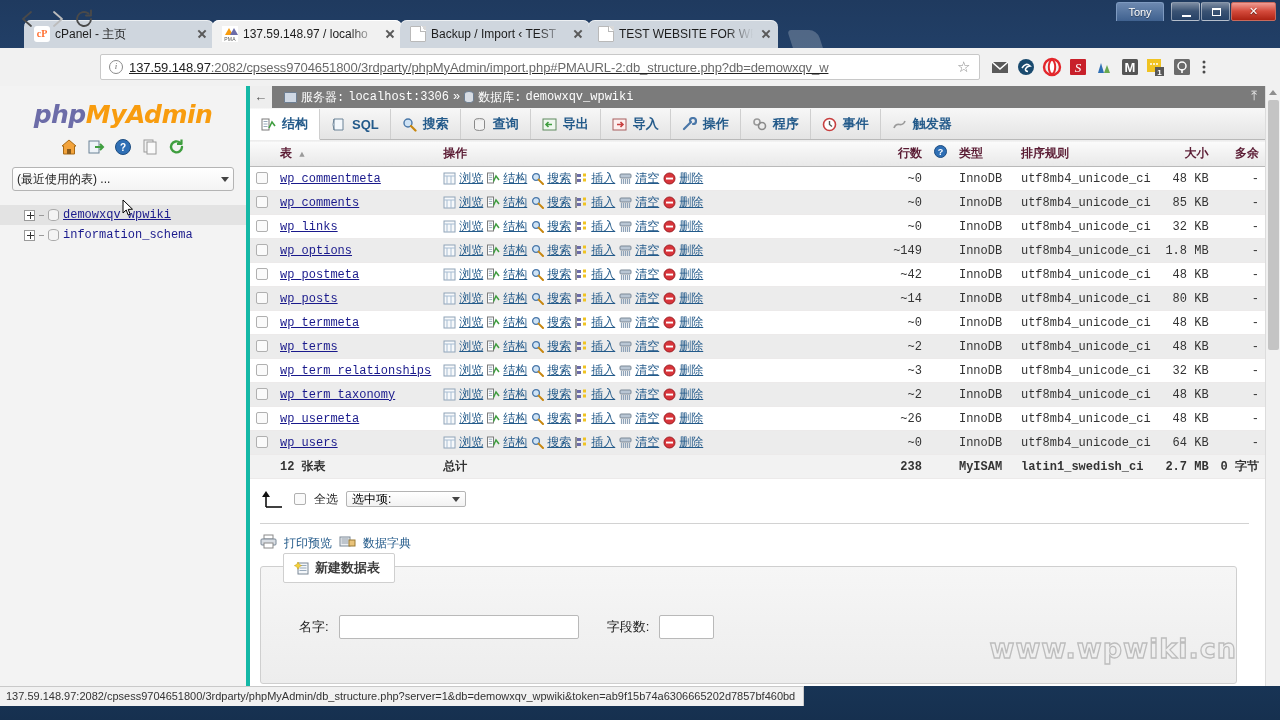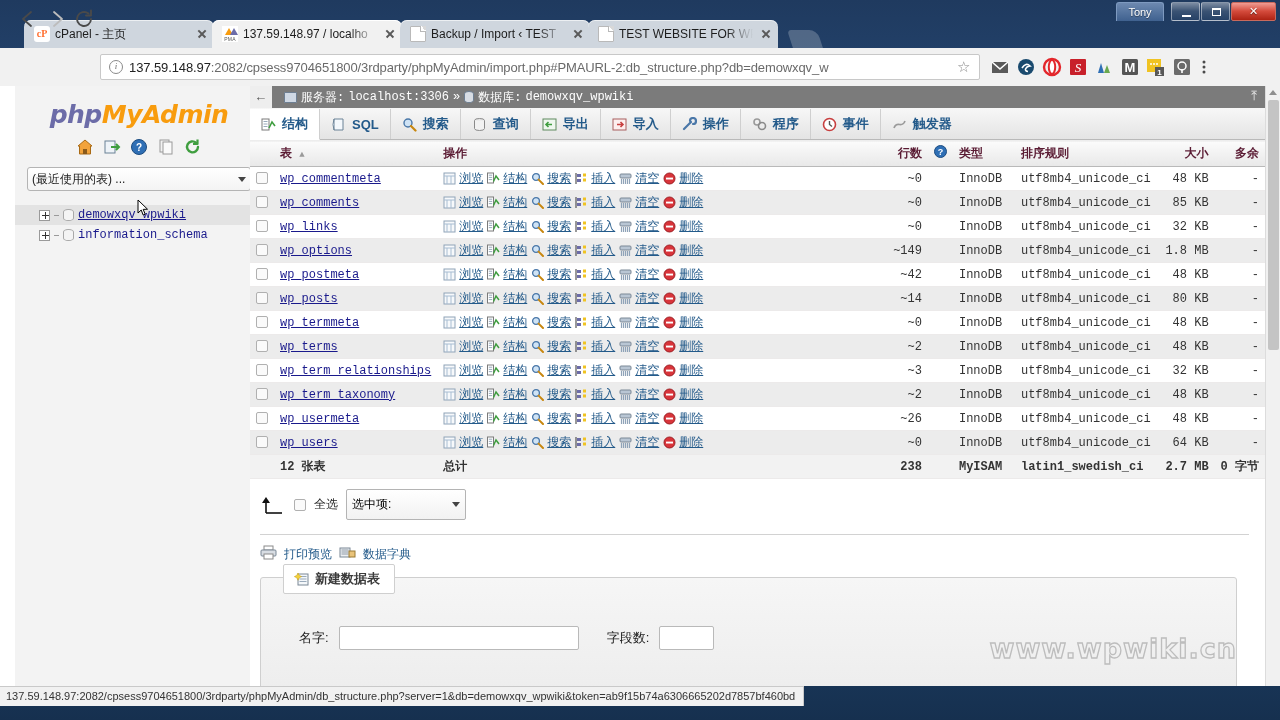--- a/index.html
+++ b/index.html
@@ -87,35 +87,35 @@
   .navbtn { position: absolute; top: 7px; width: 24px; height: 24px; }
   .navbtn svg { display:block; }
   .omnibox {
     position: absolute; left: 100px; top: 54px; width: 880px; height: 26px;
     background: #fff; border: 1px solid #c8c8c8; border-radius: 2px;
     display: flex; align-items: center; padding: 0 6px 0 8px; gap: 6px;
   }
   .omni-info { flex:0 0 14px; width:14px; height:14px; border:1.4px solid #8a8a8a; border-radius:50%; position:relative; }
   .omni-info::after { content:'i'; position:absolute; inset:0; font-size:9px; line-height:11px; text-align:center;
                       color:#6e6e6e; font-family:"Liberation Serif", serif; font-style:italic; }
-  .omni-url { flex:1 1 auto; font-size:13px; color:#222; white-space:nowrap; overflow:hidden; letter-spacing:-.1px; }
+  .omni-url { flex:1 1 auto; font-size:13px; color:#222; white-space:nowrap; overflow:hidden; letter-spacing:-.1px;text-decoration:underline; }
   .omni-url .dim { color:#6a6a6a; }
   .star { flex:0 0 16px; font-size:15px; color:#8a8a8a; line-height:16px; }
   .exticons { position:absolute; left:990px; top:57px; display:flex; gap:6px; align-items:center; }
   .ext { width:20px; height:20px; position:relative; border-radius:2px; }
 
   
   .page { position:absolute; left:0; top:86px; width:1280px; height:600px; background:#fff; overflow:hidden; }
   .vscroll { position:absolute; right:0; top:0; width:15px; height:600px; background:#f1f1f1; border-left:1px solid #dcdcdc;}
   .vscroll .arrow-up { position:absolute; left:3px; top:4px; width:0;height:0;
         border-left:4px solid transparent; border-right:4px solid transparent; border-bottom:5px solid #8f8f8f; }
   .vscroll .thumb { position:absolute; left:2px; top:14px; width:11px; height:250px; background:#c4c4c4; border-radius:2px; }
 
   
-  .pma-side { position:absolute; left:15px; top:0; width:250px; height:600px; background:#f3f3f3; border-right:2px solid #14b8a6; }
+  .pma-side { position:absolute; left:0; top:0; width:250px; height:600px; background:#f3f3f3; border-right:4px solid #14b8a6; }
   .pma-logo { text-align:center; padding-top:14px; font-size:25px; font-weight:bold; font-style:italic;
               font-family:"DejaVu Sans", sans-serif; letter-spacing:-.5px; }
   .pma-logo .php { color:#6c6ca8; }
   .pma-logo .my  { color:#f89c0e; }
   .pma-logo .admin { color:#f89c0e; }
   .pma-icons { display:flex; justify-content:center; gap:9px; margin-top:9px; }
   .pmaicon { width:18px; height:18px; position:relative; }
   .pma-select-wrap { margin:11px 12px 0 12px; }
   .pma-select {
     width:100%; height:24px; background:linear-gradient(180deg,#fff,#f4f4f4);
@@ -169,21 +169,21 @@
   .act { display:flex; align-items:center; gap:3px; color:#235a8a; }
   .act .g { width:13px; height:13px; flex:0 0 13px; position:relative; }
   .cellnum { text-align:right; }
   .chk { width:12px;height:12px;border:1px solid #b0b0b0;background:#fafafa;border-radius:2px;display:inline-block;vertical-align:-2px;}
   .sumrow td { background:#f2f2f2; border-top:1px solid #b9b9b9; border-bottom:1px solid #b9b9b9;
                font-weight:bold; color:#5a1b33; }
 
   .withselected { display:flex; align-items:center; gap:8px; padding:10px 16px 0 10px; }
   .uparrow { width:26px; height:20px; position:relative; flex:0 0 26px; }
   .sel-label { font-size:12px; color:#222; }
-  .minisel { width:120px; height:31px; background:linear-gradient(180deg,#fff,#f2f2f2); border:1px solid #b4b4b4;
+  .minisel { width:120px; height:16px; background:linear-gradient(180deg,#fff,#f2f2f2); border:1px solid #b4b4b4;
              border-radius:2px; display:flex; align-items:center; justify-content:space-between; padding:0 5px; font-size:12px; }
   .minisel .caret { width:0;height:0;border-left:4px solid transparent;border-right:4px solid transparent;border-top:5px solid #444; }
 
   .hr { border-top:1px solid #d2d2d2; margin:14px 16px 0 10px; }
   .printrow { display:flex; align-items:center; gap:7px; padding:10px 0 0 10px; font-size:12px; }
   .printrow a { color:#235a8a; text-decoration:none; }
 
   .fieldset { margin:14px 28px 0 10px; border:1px solid #cfcfcf; border-radius:3px;
               background:linear-gradient(180deg,#f6f6f6,#ededed); padding:26px 7px 20px 16px; position:relative; height:118px; }
   .legend { position:absolute; left:22px; top:-14px; background:#fff; border:1px solid #cfcfcf;

